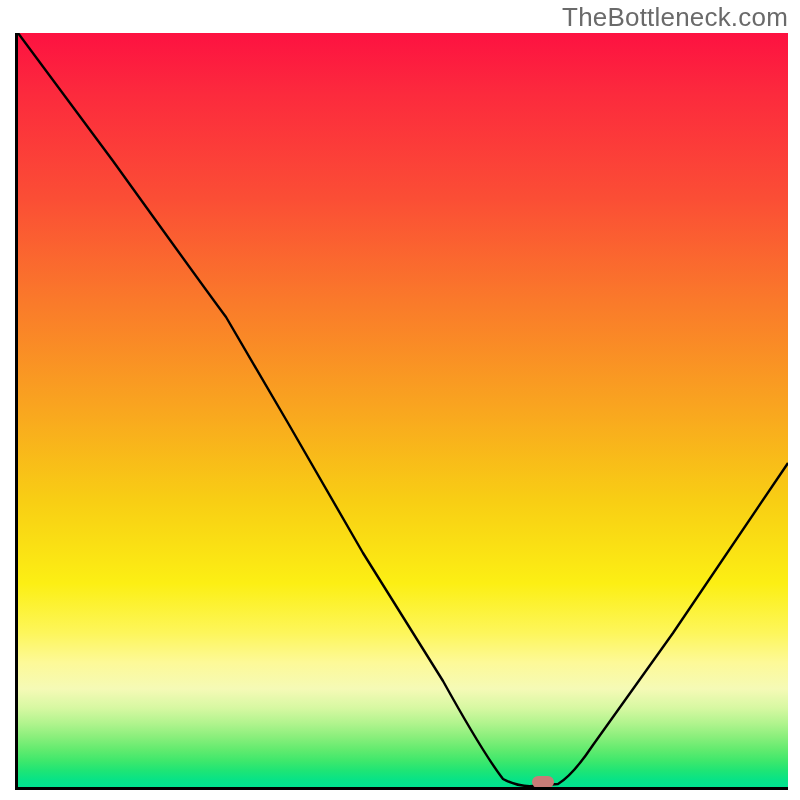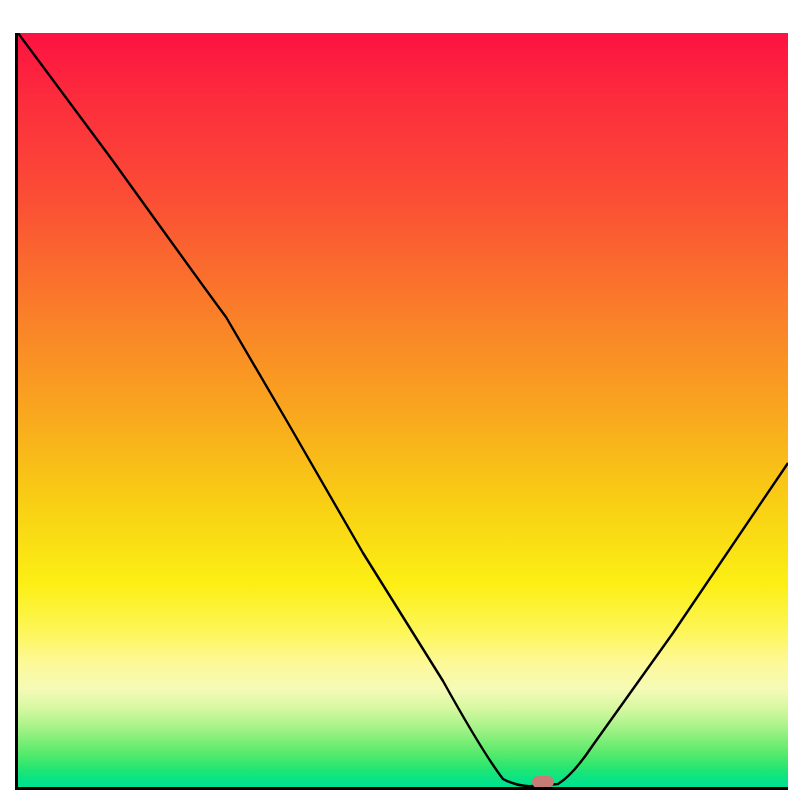--- a/index.html
+++ b/index.html
@@ -74,20 +74,21 @@
     height: 12px;
     border-radius: 6px;
     background: #c77c77;
   }
 </style>
 </head>
 <body>
 
 <div class="stage">
 
+  <div class="watermark">TheBottleneck.com</div>
 
   <div class="plot-area">
     <div class="gradient"></div>
 
     <svg class="curve" viewBox="0 0 770 754" preserveAspectRatio="none">
       <path d="M 0 0
                L 95 128
                Q 190 260 208 284
                L 270 390
                L 345 520

